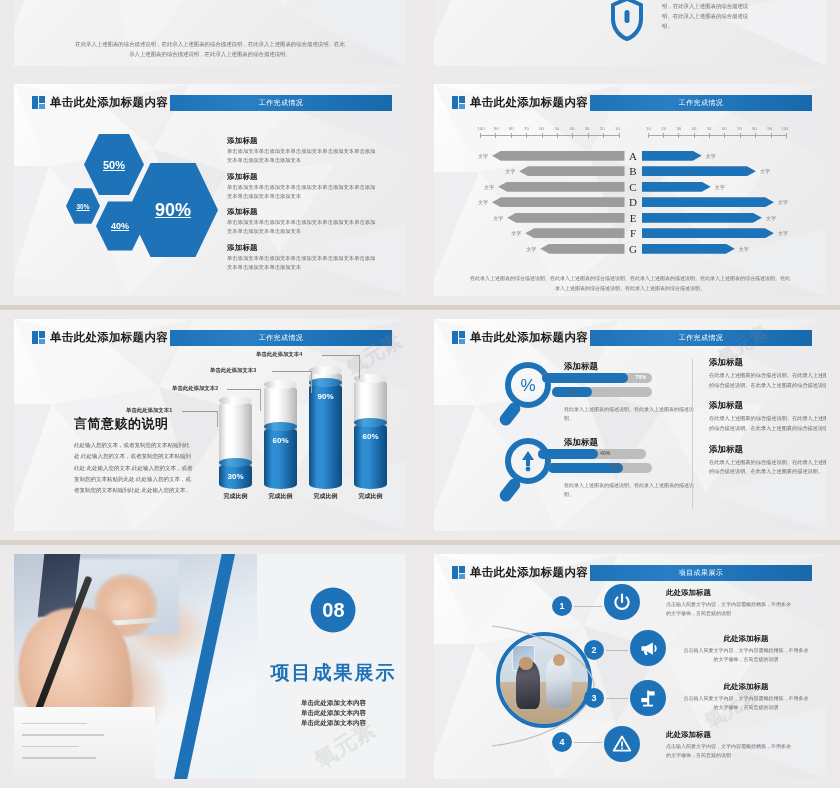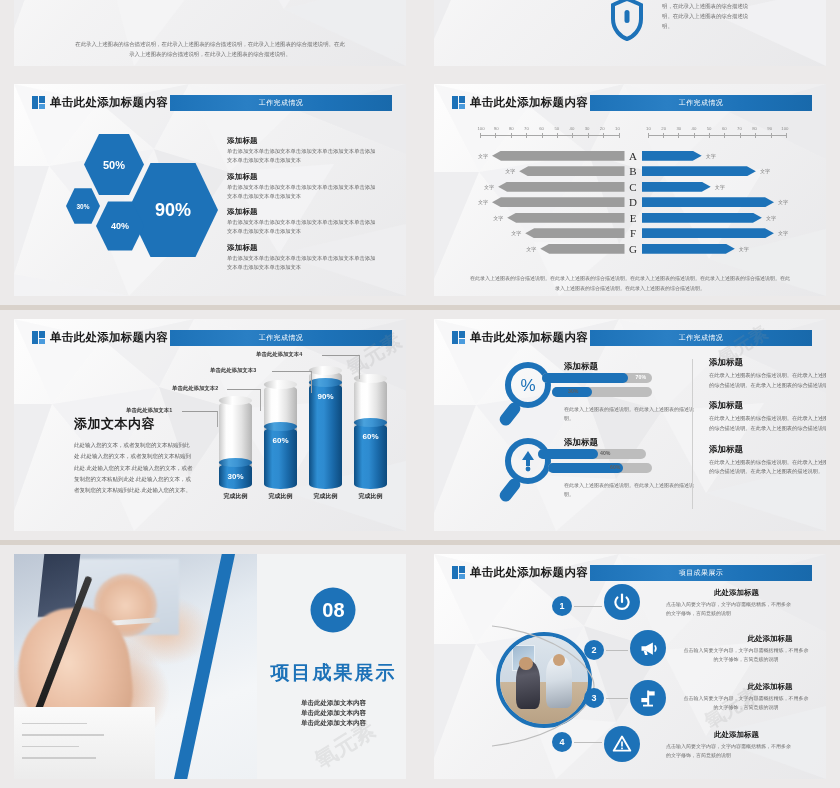--- a/index.html
+++ b/index.html
@@ -71,21 +71,21 @@
   }
 
   
   #s1 { left: 0; top: 75px; width: 420px; height: 230px; }
   .hexwrap { position: absolute; left: 52px; top: 48px; width: 155px; height: 140px; }
   .hex {
     position: absolute;
     background: #1D72B8;
     clip-path: polygon(25% 3%, 75% 3%, 100% 50%, 75% 97%, 25% 97%, 0% 50%);
     display: flex; align-items: center; justify-content: center;
-    color: #fff; font-weight: bold;
+    color: #fff; font-weight: bold; text-decoration: underline;
   }
   .hex.big   { left: 62px; top: 28px;  width: 90px;  height: 100px; font-size: 18px; }
   .hex.mid   { left: 18px; top: 0px;   width: 60px;  height: 65px;  font-size: 11px; }
   .hex.small { left: 30px; top: 68px;  width: 48px;  height: 52px;  font-size: 9px;  }
   .hex.tiny  { left: 0px;  top: 55px;  width: 34px;  height: 38px;  font-size: 6.5px; }
 
   .s1-list { position: absolute; left: 213px; top: 52px; width: 150px; }
   .s1-item { margin-bottom: 6px; }
   .s1-item .h-ttl { font-size: 7.5px; margin-bottom: 1px; }
   .s1-item p { font-size: 5.3px; color: #636363; line-height: 1.75; }
@@ -271,21 +271,21 @@
     position: absolute; width: 20px; height: 20px; border-radius: 50%;
     background: #1D72B8; color: #fff; font-size: 9px; font-weight: bold;
     display: flex; align-items: center; justify-content: center;
   }
   .step-icon {
     position: absolute; width: 36px; height: 36px; border-radius: 50%;
     background: #1D72B8; display: flex; align-items: center; justify-content: center;
   }
   .step-line { position: absolute; height: 1px; background: #bdbdbd; }
   .step-txt { position: absolute; width: 128px; }
-  .step-txt h4 { font-size: 7.5px; font-weight: bold; color: #1b1b1b; margin-bottom: 2px; margin-left: 48px; }
+  .step-txt h4 { font-size: 7.5px; font-weight: bold; color: #1b1b1b; margin-bottom: 2px; }
   .step-txt p { font-size: 5px; color: #6a6a6a; line-height: 1.85; }
   .step-txt.ctr { text-align: center; }
 
   
   .wm {
     position: absolute; font-family: "Liberation Serif", serif;
     color: rgba(150,150,150,.17); font-weight: bold; pointer-events: none;
     transform: rotate(-32deg); white-space: nowrap;
   }
 </style>
@@ -577,21 +577,21 @@
             <i class="b"></i>
             <i class="c"></i>
           </span>
         <span class="hdr-title">单击此处添加标题内容</span>
         <span class="hdr-bar">
           <span>工作完成情况</span>
         </span>
       </div>
 
       <div class="s3-left">
-        <h3>添加文本内容</h3>
+        <h3>言简意赅的说明</h3>
         <p>此处输入您的文本，或者复制您的文本粘贴到此处.此处输入您的文本，或者复制您的文本粘贴到此处.此处输入您的文本.此处输入您的文本，或者复制您的文本粘贴到此处.此处输入您的文本，或者复制您的文本粘贴到此处.此处输入您的文本。</p>
       </div>
 
       <div class="cyls" id="cylHost">
           <div class="cyl" style="left: 0px;">
             <div class="tube" style="height: 88px;"></div>
             <div class="cap" style="bottom: 84px; background: linear-gradient(90deg, rgb(197, 197, 197), rgb(255, 255, 255) 40%, rgb(224, 224, 224));"></div>
             <div class="fill" style="height: 26px;"></div>
             <div class="cap" style="bottom: 22px;"></div>
             <div class="pct" style="bottom: 8px;">30%</div>

